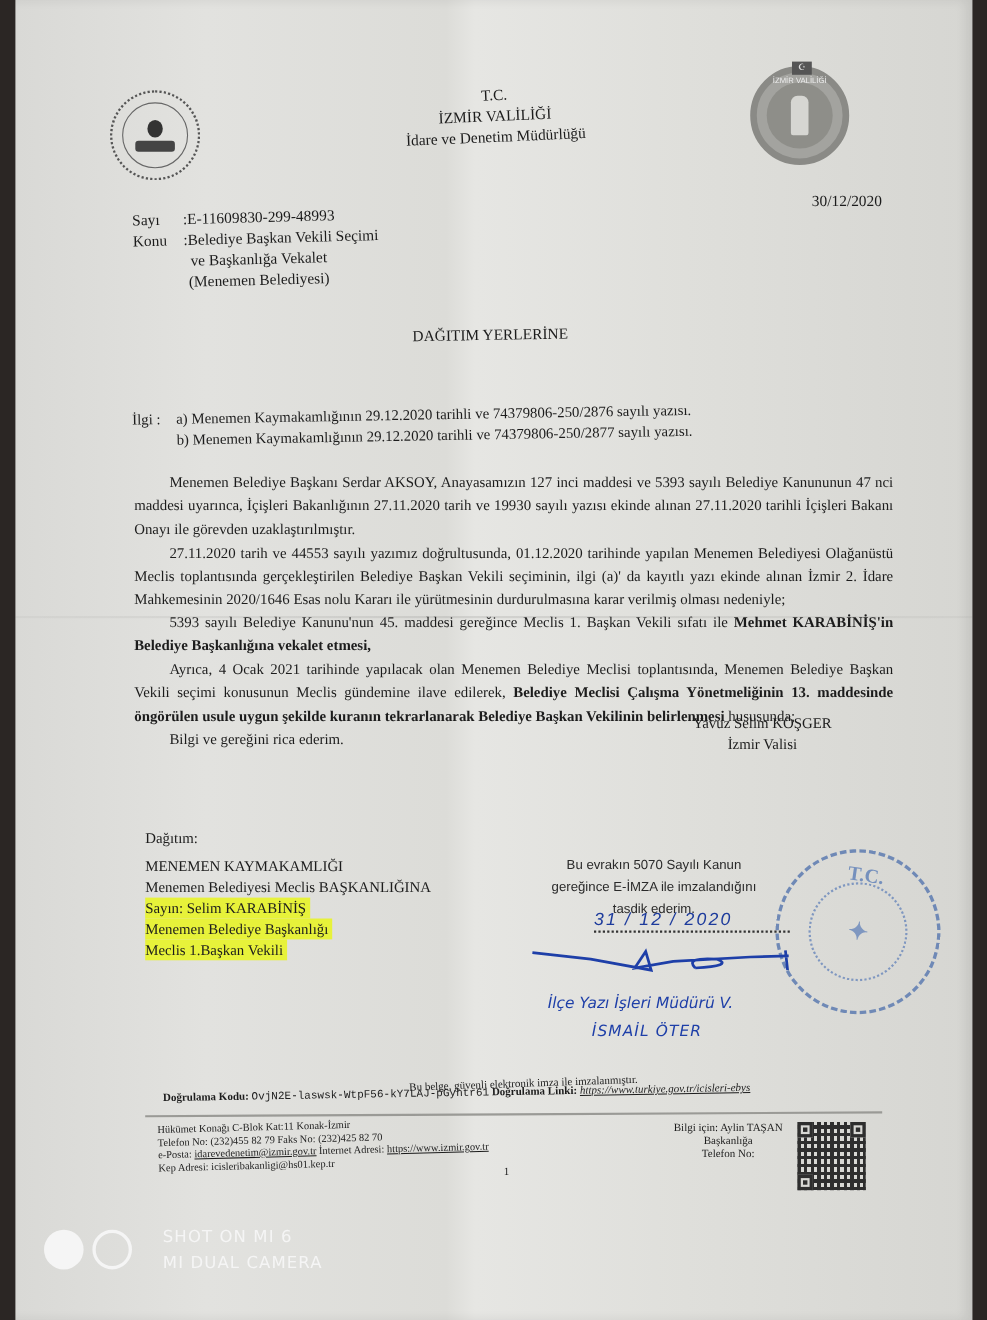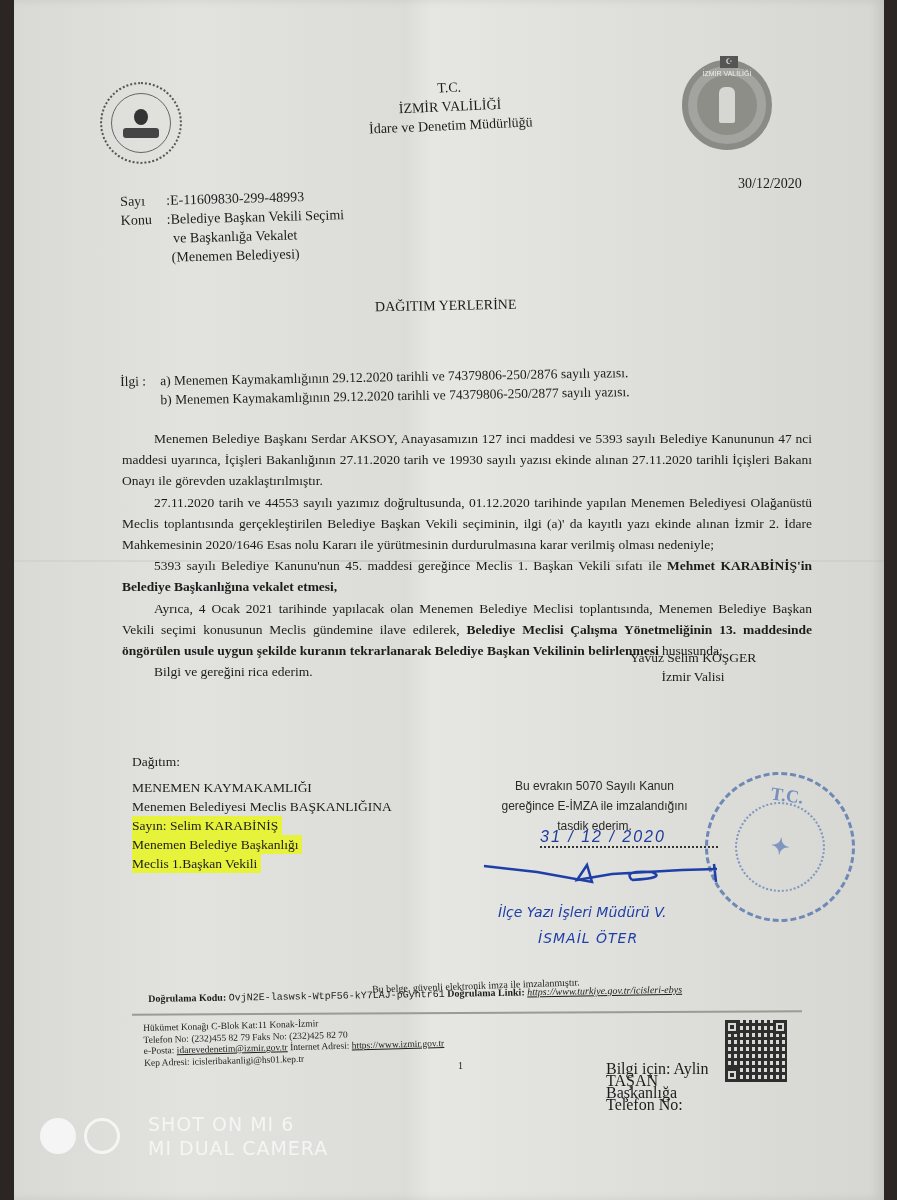--- a/index.html
+++ b/index.html
@@ -76,32 +76,32 @@
     .hw-name { left: 538px; top: 886px; font-size: 14px; letter-spacing: 1px; margin-top: 44px; }
     .hw-title { left: 498px; top: 904px; font-size: 14px; }
     .verify-top { left: 372px; top: 980px; font-size: 10px; transform: rotate(-2deg); }
     .verify { left: 148px; top: 993px; font-size: 10px; white-space: nowrap; transform: rotate(-1deg); transform-origin: left top; }
     .verify .mono { font-family: "Liberation Mono", monospace; font-size: 10px; }
     .verify a { color: #1c1c1c; font-style: italic; text-decoration: underline; }
     .footer-line { left: 132px; top: 1012px; width: 670px; height: 2px; background: #9a9a96; transform: rotate(-0.3deg); }
     .footer { left: 143px; top: 1023px; font-size: 9.5px; line-height: 11.5px; transform: rotate(-1.5deg); transform-origin: left top; }
     .footer a { color: #1c1c1c; text-decoration: underline; }
     .page-num { left: 458px; top: 1060px; font-size: 10px; }
-    .info { left: 606px; top: 1063px; font-size: 16px; line-height: 12px; text-align: left; width: 112px; }
+    .info { left: 606px; top: 1020px; font-size: 10px; line-height: 12px; text-align: center; width: 112px; }
     .qr { left: 725px; top: 1020px; width: 62px; height: 62px;
       background:
         repeating-linear-gradient(90deg, #111 0 3px, transparent 3px 6px),
         repeating-linear-gradient(0deg, #111 0 3px, transparent 3px 7px);
       background-color: #d8d8d4; opacity: 0.85; }
     .qr .corner { position: absolute; width: 14px; height: 14px; border: 3px solid #111; background: #d8d8d4; }
     .qr .corner::after { content: ""; position: absolute; left: 2px; top: 2px; width: 4px; height: 4px; background: #111; }
     .watermark { left: 40px; top: 1112px; display: flex; align-items: center; gap: 8px; }
     .dot-filled { width: 36px; height: 36px; border-radius: 50%; background: #f5f5f5; }
     .dot-ring { width: 36px; height: 36px; border-radius: 50%; border: 3px solid #f5f5f5; }
-    .wm-text { margin-left: 20px; font-family: "DejaVu Sans", sans-serif; color: #f5f5f5; font-size: 19px; line-height: 24px; letter-spacing: 1px; }
+    .wm-text { margin-left: 20px; font-family: "DejaVu Sans", sans-serif; color: #f5f5f5; font-size: 15px; line-height: 24px; letter-spacing: 1px; }
   </style>
 </head>
 <body>
 
 <div class="paper">
   <div class="fold-h" style="top:560px;"></div>
 
   <div class="abs seal-left" style="left:86px;">
     <div class="inner">
       <div class="head"></div>

